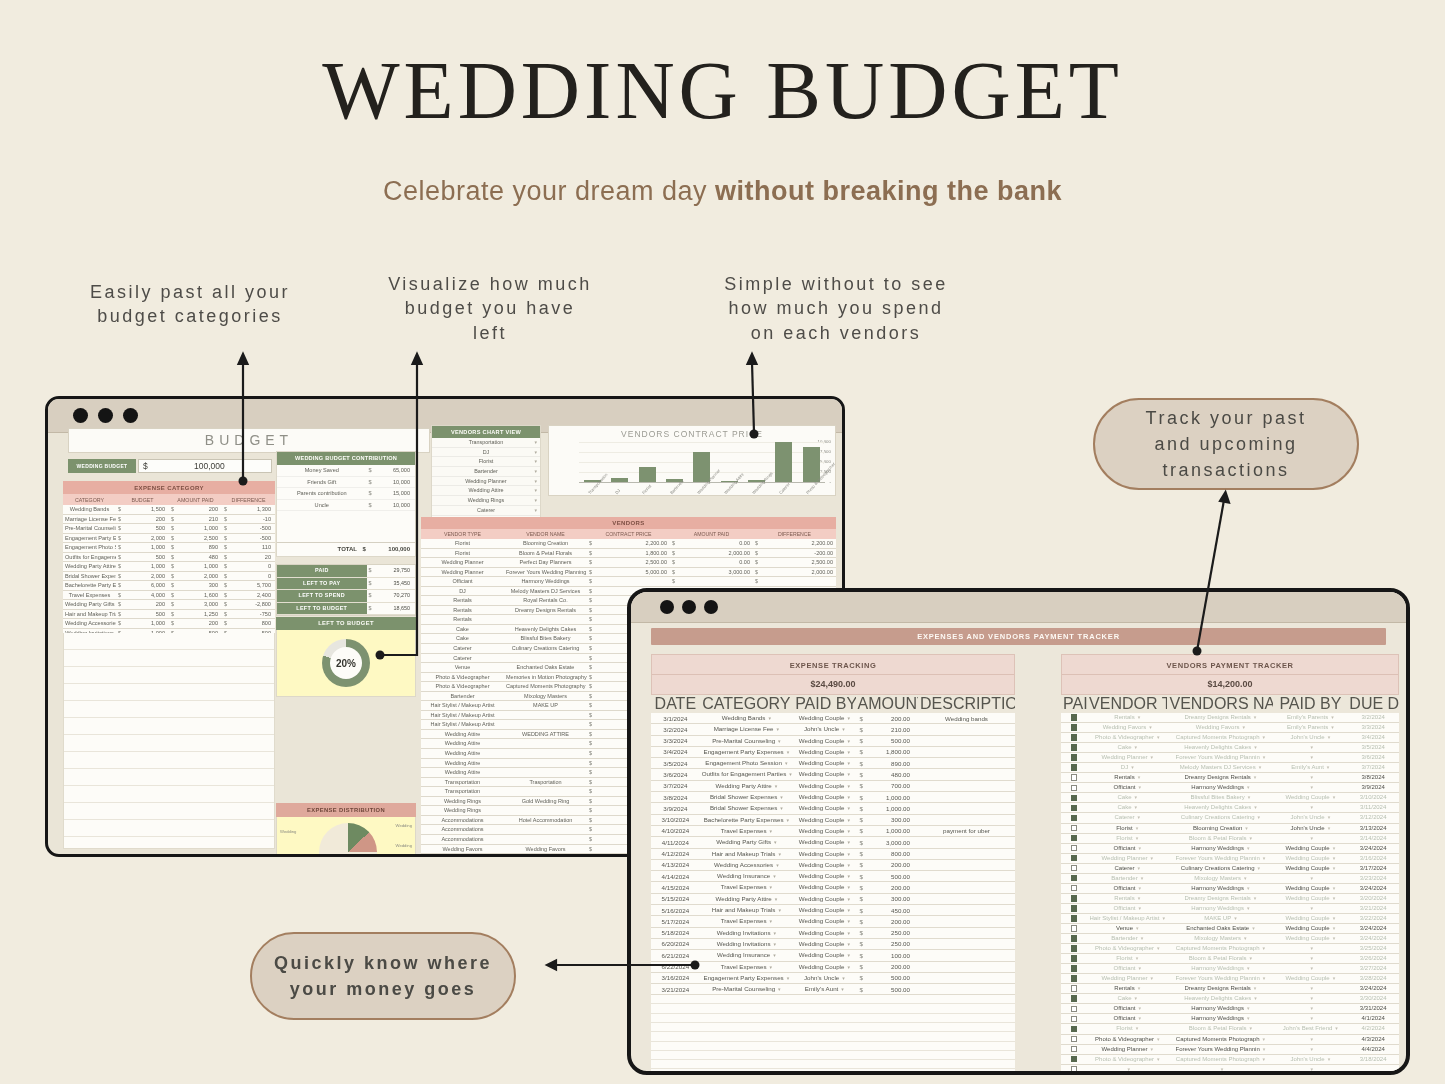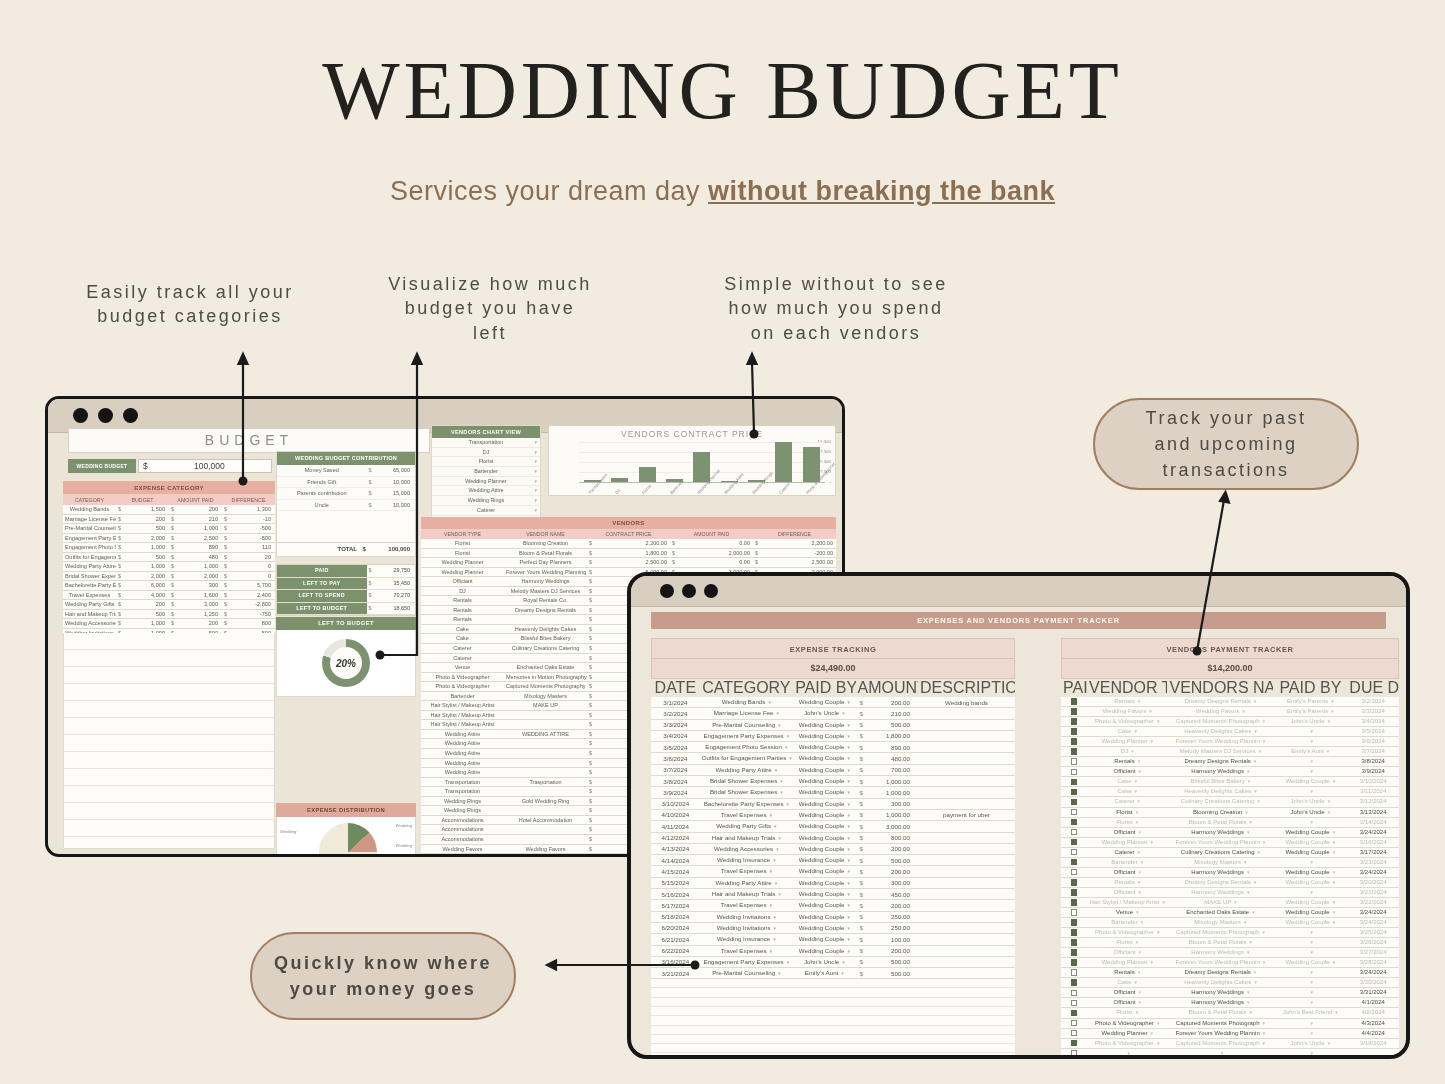--- a/index.html
+++ b/index.html
@@ -12,21 +12,21 @@
   
   .hero-title{
     position:absolute;left:0;top:44px;width:100%;text-align:center;
     font-family:"Liberation Serif",serif;font-weight:500;
     font-size:82px;letter-spacing:4px;color:#23211d;
   }
   .hero-sub{
     position:absolute;left:0;top:176px;width:100%;text-align:center;
     font-size:27px;color:#8c6e52;letter-spacing:.5px;
   }
-  .hero-sub b{font-weight:bold;text-decoration:underline;}
+  .hero-sub b{font-weight:bold;}
   
   .ann{
     position:absolute;text-align:center;font-size:18px;line-height:1.35;
     letter-spacing:2.5px;color:#4e4c48;white-space:pre-line;
   }
   .bubble{
     position:absolute;background:#dcd1c2;border:2px solid #a37e5f;
     border-radius:48px;text-align:center;color:#4b4a45;
     font-size:18px;line-height:1.45;letter-spacing:2.5px;
     display:flex;align-items:center;justify-content:center;white-space:pre-line;
@@ -69,21 +69,21 @@
   .contrib-total{position:absolute;left:0;right:0;bottom:0;height:13px;background:#fdfcf8;border-top:1px solid #d5d0c2;font-size:6px;font-weight:bold;color:#44443d;line-height:13px;}
   .contrib-total .lab{position:absolute;right:42%;}
   .contrib-total .cur{position:absolute;left:62%;}
   .contrib-total .val{position:absolute;right:5px;}
   .t-sum td{font-size:5.4px;height:11.5px;line-height:11.5px;border-bottom:1px solid #e3ded0;}
   .t-sum td:nth-child(1){width:62%;background:#7c926d;color:#fff;font-weight:bold;text-align:center;letter-spacing:.3px;}
   .t-sum td:nth-child(2){background:#fdfcf8;color:#4c4c45;text-align:right;padding-right:5px;}
   .t-sum td:nth-child(2)::before{content:"$";float:left;color:#85857c;}
   .card{position:absolute;box-sizing:border-box;}
   .card .card-hd{height:13px;line-height:13px;font-size:5.8px;font-weight:bold;text-align:center;letter-spacing:.4px;}
-  .card .card-bd{position:absolute;left:0;right:0;top:13px;bottom:0;background:#ffffff;border:1px solid #ddd8c9;border-top:none;font-style:italic;}
+  .card .card-bd{position:absolute;left:0;right:0;top:13px;bottom:0;background:#fef9c3;border:1px solid #ddd8c9;border-top:none;}
   .donut{position:absolute;left:50%;top:50%;transform:translate(-50%,-50%);border-radius:50%;}
   .donut::after{content:"";position:absolute;left:16%;top:16%;width:68%;height:68%;border-radius:50%;background:#fdfcf8;}
   .donut-label{position:absolute;left:0;top:0;width:100%;height:100%;display:flex;align-items:center;justify-content:center;font-size:10px;font-weight:bold;color:#35352f;z-index:2;}
   .pie{position:absolute;border-radius:50%;}
   .pie-lab{position:absolute;font-size:4.2px;color:#8b8b82;line-height:1.2;}
   .list-green .hd{background:#7c926d;color:#fdfdf8;font-size:5.6px;font-weight:bold;text-align:center;height:12px;line-height:12px;letter-spacing:.3px;}
   .list-green div.item{background:#fbfaf5;border-bottom:1px solid rgba(0,0,0,.06);font-size:5.4px;color:#5f5f57;height:8.7px;line-height:8.7px;text-align:center;position:relative;}
   .list-green div.item::after{content:"▾";position:absolute;right:3px;top:0;color:#b0aca0;font-size:5px;}
   
   .chart-title{position:absolute;left:0;right:0;top:3px;text-align:center;font-size:8.5px;letter-spacing:1px;color:#9b9b93;}
@@ -127,24 +127,24 @@
   .t-pay tr.paid td{color:#b7bfb1;}
   .t-pay td:nth-child(2)::after,.t-pay td:nth-child(3)::after,.t-pay td:nth-child(4)::after{content:"▾";color:#c4c0b4;font-size:5px;padding-left:3px;}
   
   #overlay{position:absolute;inset:0;z-index:10;pointer-events:none;}
 </style>
 </head>
 <body>
 
 <div class="hero-title">WEDDING BUDGET</div>
 <div class="hero-sub">
-  <span>Services your dream day </span><b>without breaking the bank</b>
+  <span>Celebrate your dream day </span><b>without breaking the bank</b>
 </div>
 
-<div class="ann" style="left:60px;top:280px;width:260px;">Easily track all your
+<div class="ann" style="left:60px;top:280px;width:260px;">Easily past all your
 budget categories</div>
 <div class="ann" style="left:360px;top:272px;width:260px;">Visualize how much
 budget you have
 left</div>
 <div class="ann" style="left:700px;top:272px;width:272px;">Simple without to see
 how much you spend
 on each vendors</div>
 <div class="bubble" style="left:1093px;top:398px;width:262px;height:88px;">Track your past
 and upcoming
 transactions</div>
@@ -646,21 +646,21 @@
             <td></td>
             <td></td>
             <td></td>
             <td></td>
           </tr>
         </tbody>
     </table>
   </div>
 </div>
 
-<div id="w2" class="window" style="left:627px;top:572px;width:783px;height:487px;padding-left:47px;">
+<div id="w2" class="window" style="left:627px;top:588px;width:783px;height:487px;padding-left:47px;">
   <div class="titlebar" style="height:30px;"></div>
   <div class="dot" style="left:29px;top:8px;width:14px;height:14px;"></div>
   <div class="dot" style="left:51px;top:8px;width:14px;height:14px;"></div>
   <div class="dot" style="left:73px;top:8px;width:14px;height:14px;"></div>
 
   <div class="abs banner" style="left:20px;right:20px;top:36px;height:17px;">EXPENSES AND VENDORS PAYMENT TRACKER</div>
 
   <div class="abs" style="left:20px;top:62px;width:364px;">
     <div class="panel-hd">
       <div class="t1">EXPENSE TRACKING</div>

